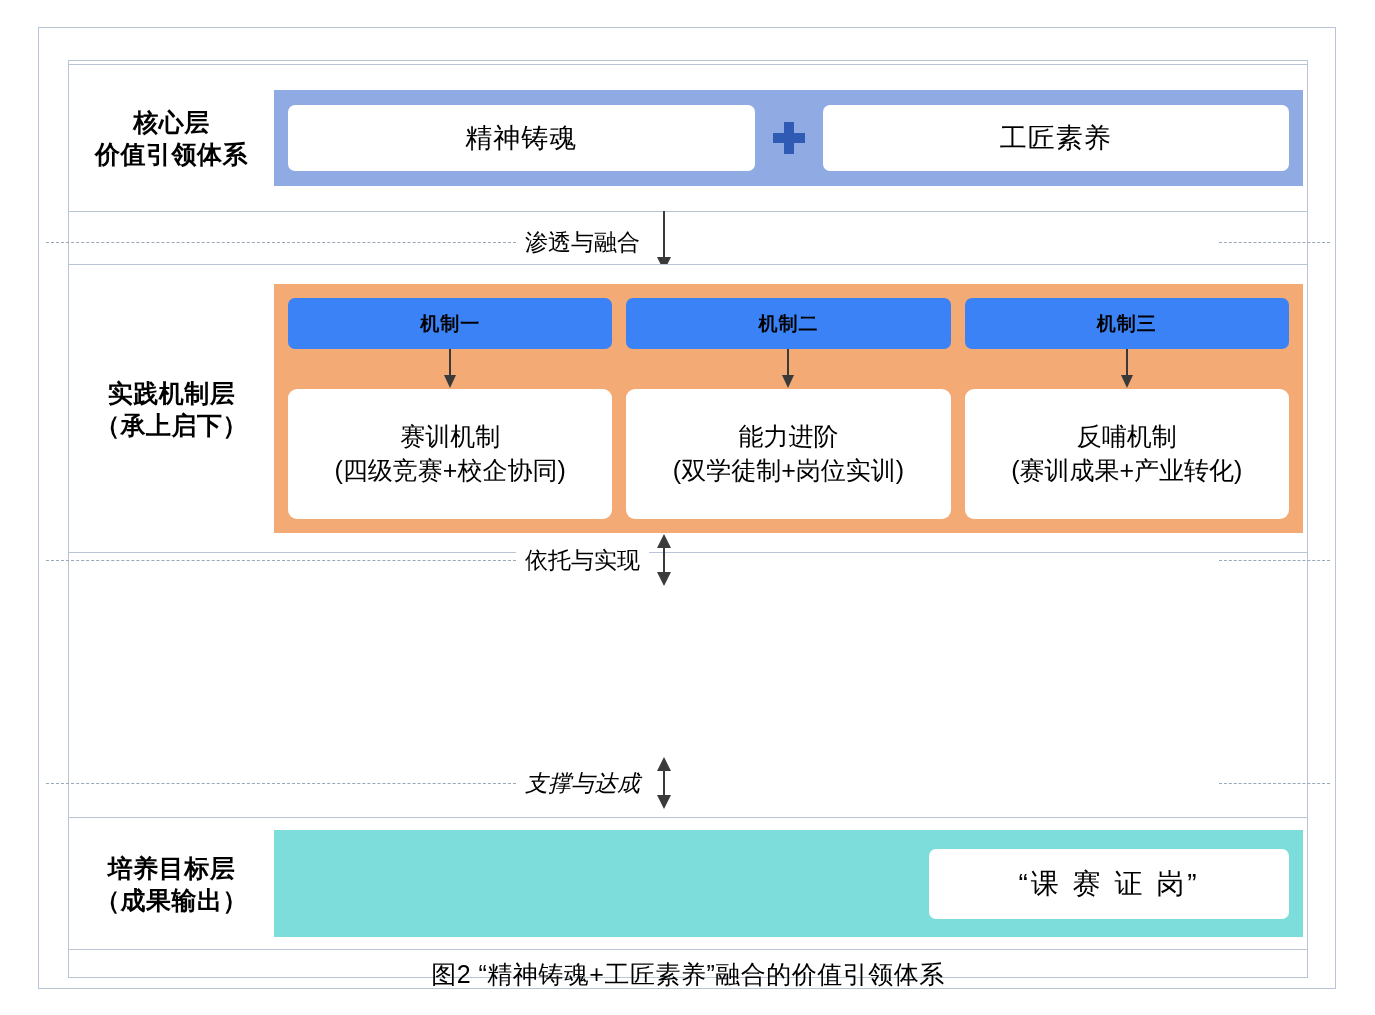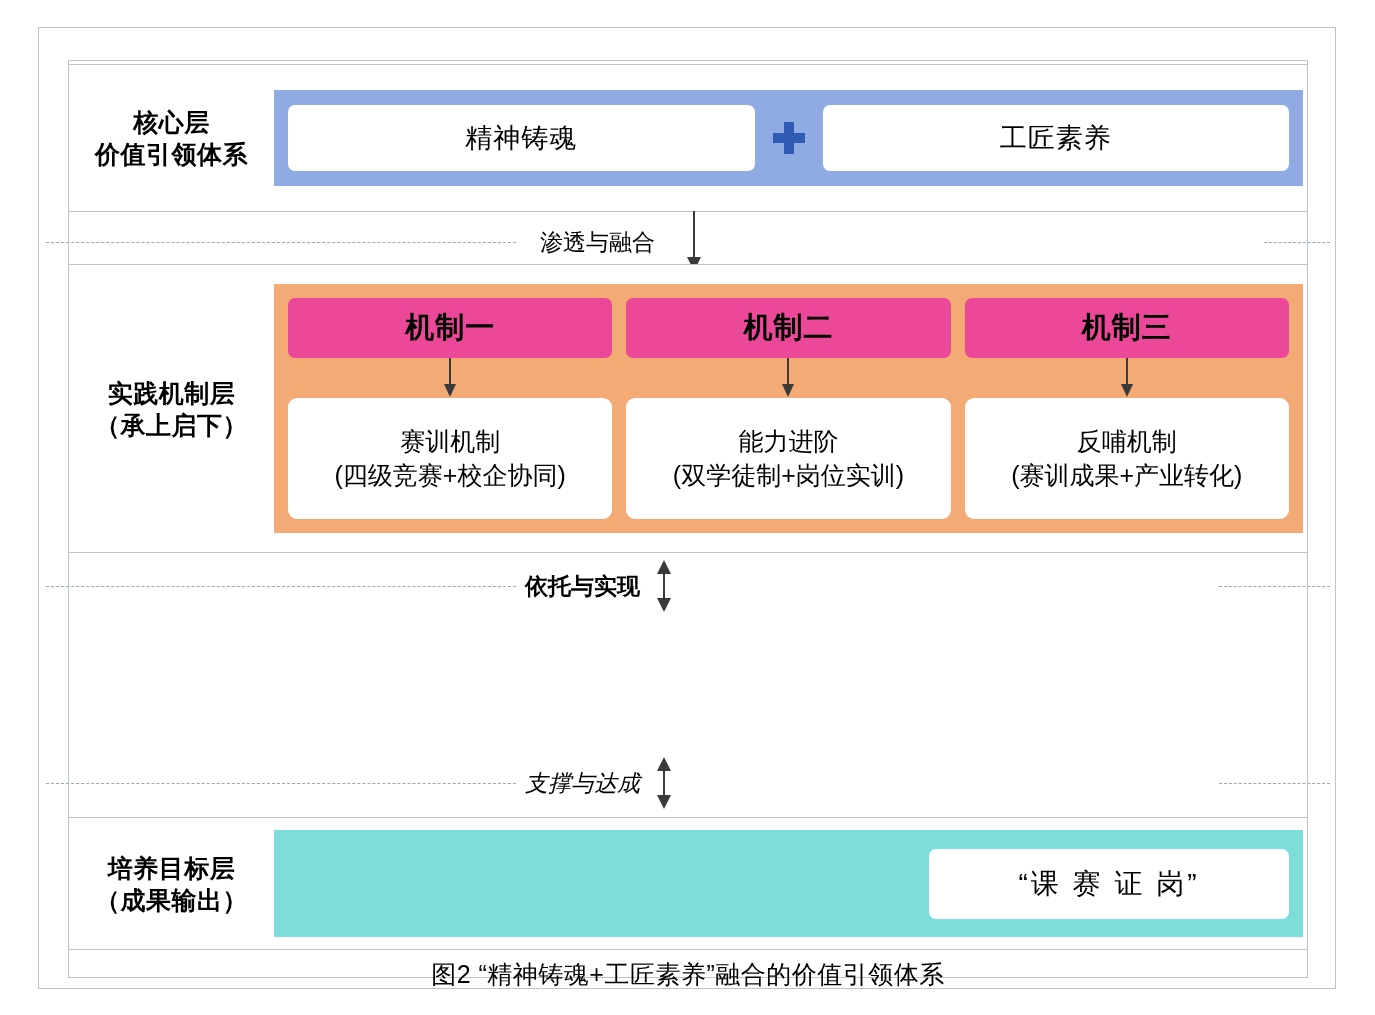--- a/index.html
+++ b/index.html
@@ -110,27 +110,27 @@
     align-items: stretch;
   }
   .mech-col {
     flex: 1 1 0;
     display: flex;
     flex-direction: column;
     align-items: stretch;
     position: relative;
   }
   .mech-head {
-    background: #ec4899;
+    background: #3b82f6;
     border-radius: 7px;
-    height: 60px;
-    display: flex;
-    align-items: center;
-    justify-content: center;
-    font-size: 29px;
+    height: 51px;
+    display: flex;
+    align-items: center;
+    justify-content: center;
+    font-size: 19px;
     font-weight: bold;
     letter-spacing: 1px;
   }
   .mech-arrow {
     height: 40px;
     display: flex;
     align-items: center;
     justify-content: center;
   }
   .mech-arrow svg { display: block; }
@@ -217,22 +217,22 @@
     width: 30px;
     flex: 0 0 30px;
     display: flex;
     align-items: center;
     justify-content: center;
     margin-right: 540px;
   }
   .conn-arrow svg { display: block; }
   .conn-spacer-left { flex: 0 0 470px; }
 
-  #connector-1 { top: 222px; gap: 15px; }
-  #connector-2 { top: 566px; font-weight: bold; }
+  #connector-1 { top: 222px; }
+  #connector-2 { top: 540px; }
   #connector-3 { top: 763px; font-style: italic; }
 
   
   .caption {
     position: absolute;
     left: 68px;
     top: 958px;
     width: 1240px;
     text-align: center;
     font-size: 25px;

